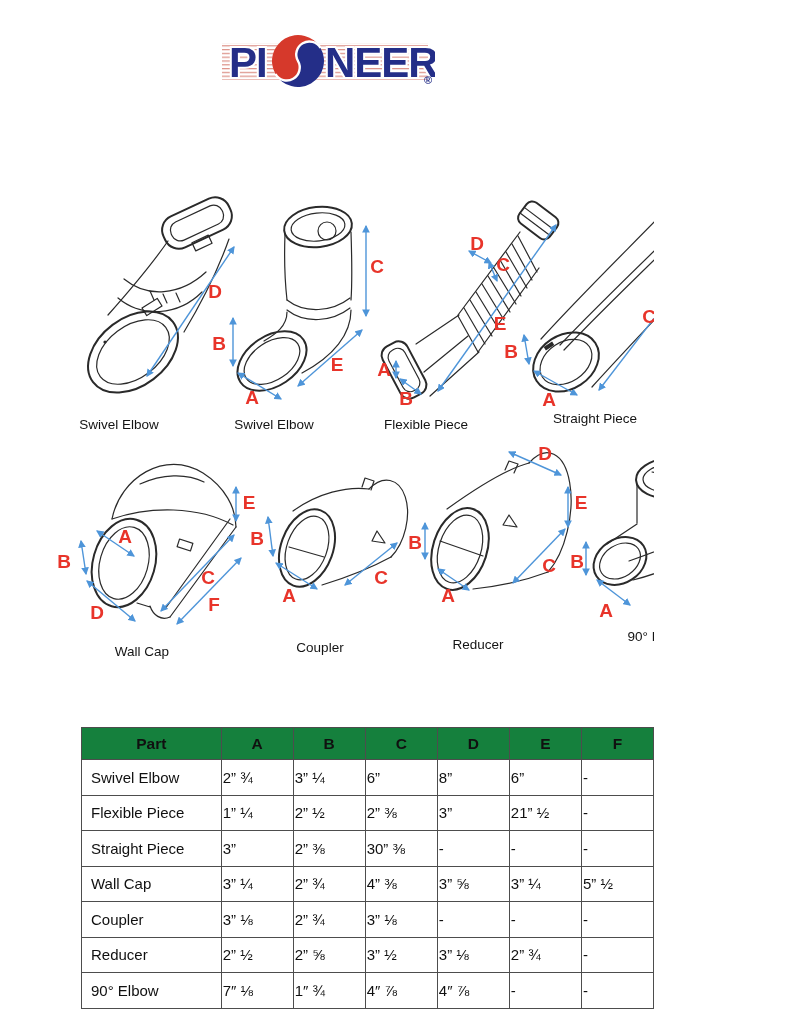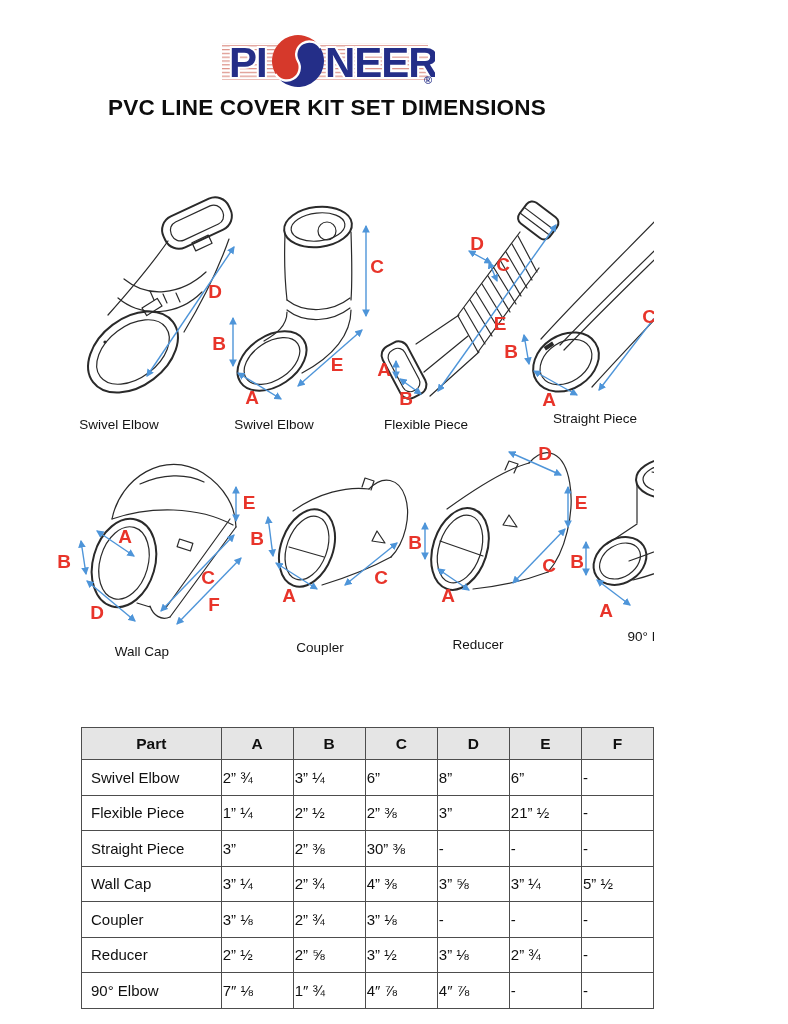--- a/index.html
+++ b/index.html
@@ -13,21 +13,21 @@
   .ln2{stroke-width:2;}
   .dim{stroke:#4e95d9;stroke-width:1.4;fill:none;}
   .lab{fill:#e8342a;font-weight:700;font-size:19px;text-anchor:middle;
        font-family:"Liberation Sans",sans-serif;}
   .cap{fill:#141414;font-size:13.5px;text-anchor:middle;font-family:"Liberation Sans",sans-serif;}
   .logo-txt{font-family:"Liberation Sans",sans-serif;font-weight:700;font-size:42px;
             fill:#242e88;stroke:#ffffff;stroke-width:4;paint-order:stroke;letter-spacing:-1px;}
   table.dims{position:absolute;left:81px;top:727px;border-collapse:collapse;table-layout:fixed;
              font-size:15px;color:#101010;}
   table.dims th,table.dims td{border:1px solid #4d4d4d;}
-  table.dims th{background:#e5e5e5;font-weight:700;height:29px;font-size:15.5px;}
+  table.dims th{background:#15803d;font-weight:700;height:29px;font-size:15.5px;}
   table.dims td{height:32.5px;text-align:left;}
   table.dims td.part{text-align:left;padding-left:9px;}
 </style>
 </head>
 <body>
 
 <div class="page">
 
   <div class="logo">
     <svg width="216" height="58" viewBox="0 0 216 58">
@@ -42,21 +42,20 @@
         <circle r="26" fill="#ffffff"></circle>
         <path d="M-26,0 A26,26 0 0 1 26,0 A13,13 0 0 0 0,0 A13,13 0 0 1 -26,0 Z" fill="#d6392b"></path>
         <path d="M-26,0 A26,26 0 0 0 26,0 A13,13 0 0 0 0,0 A13,13 0 0 1 -26,0 Z" fill="#242e88"></path>
         <path d="M-26,0 A13,13 0 0 0 0,0 A13,13 0 0 1 26,0" fill="none" stroke="#ffffff" stroke-width="2.4"></path>
       </g>
       <text class="logo-txt" x="106" y="47">NEER</text>
       <text x="205" y="54" font-size="11" fill="#242e88" font-weight="700">®</text>
     </svg>
   </div>
 
-  <h1 class="title">PVC LINE COVER KIT SET DIMENSIONS</h1>
 
   <svg class="diagrams" width="788" height="548" viewBox="0 146 788 548">
     <defs>
       <marker id="ah" viewBox="0 0 10 10" refX="8.5" refY="5" markerWidth="5.5" markerHeight="5.5" orient="auto-start-reverse">
         <path d="M0,0 L10,5 L0,10 z" fill="#4e95d9"></path>
       </marker>
     </defs>
 
     <g>
       <g transform="translate(197,223) rotate(-25)">

